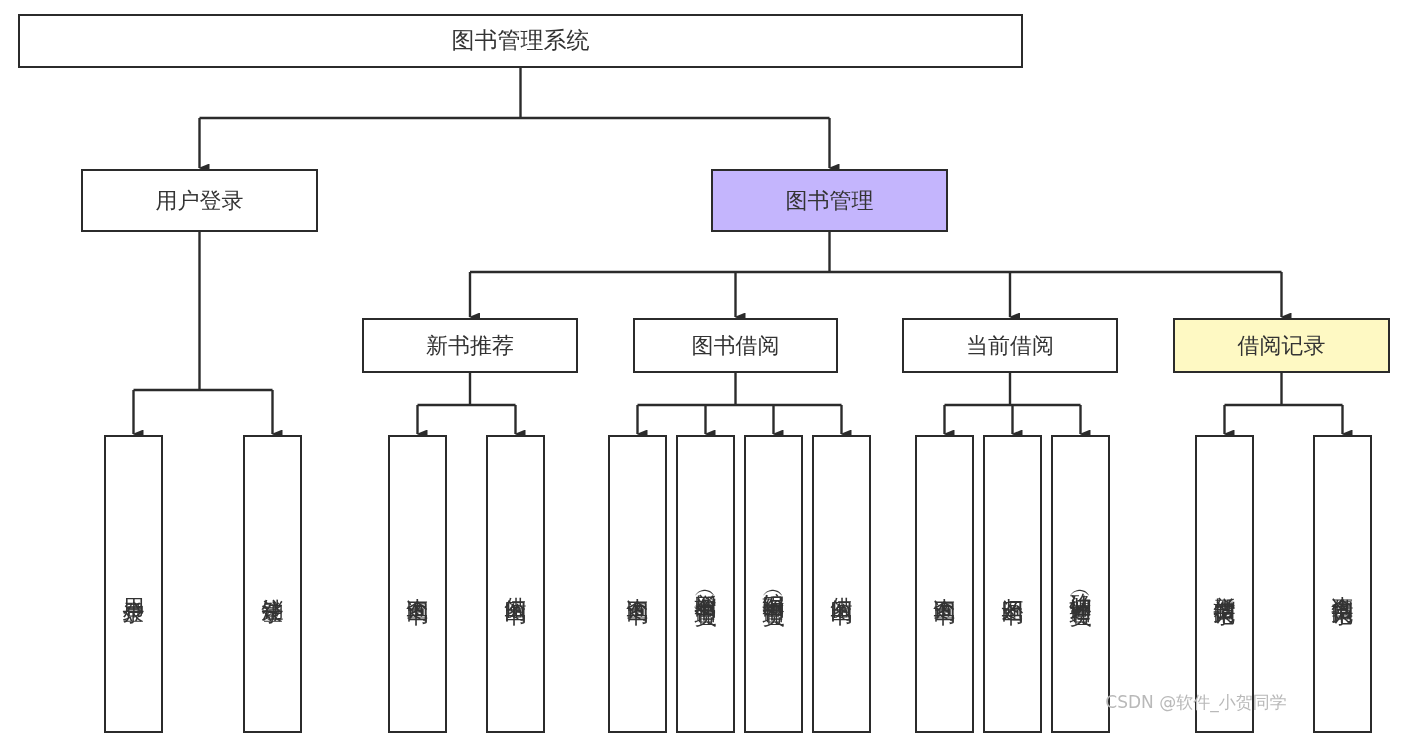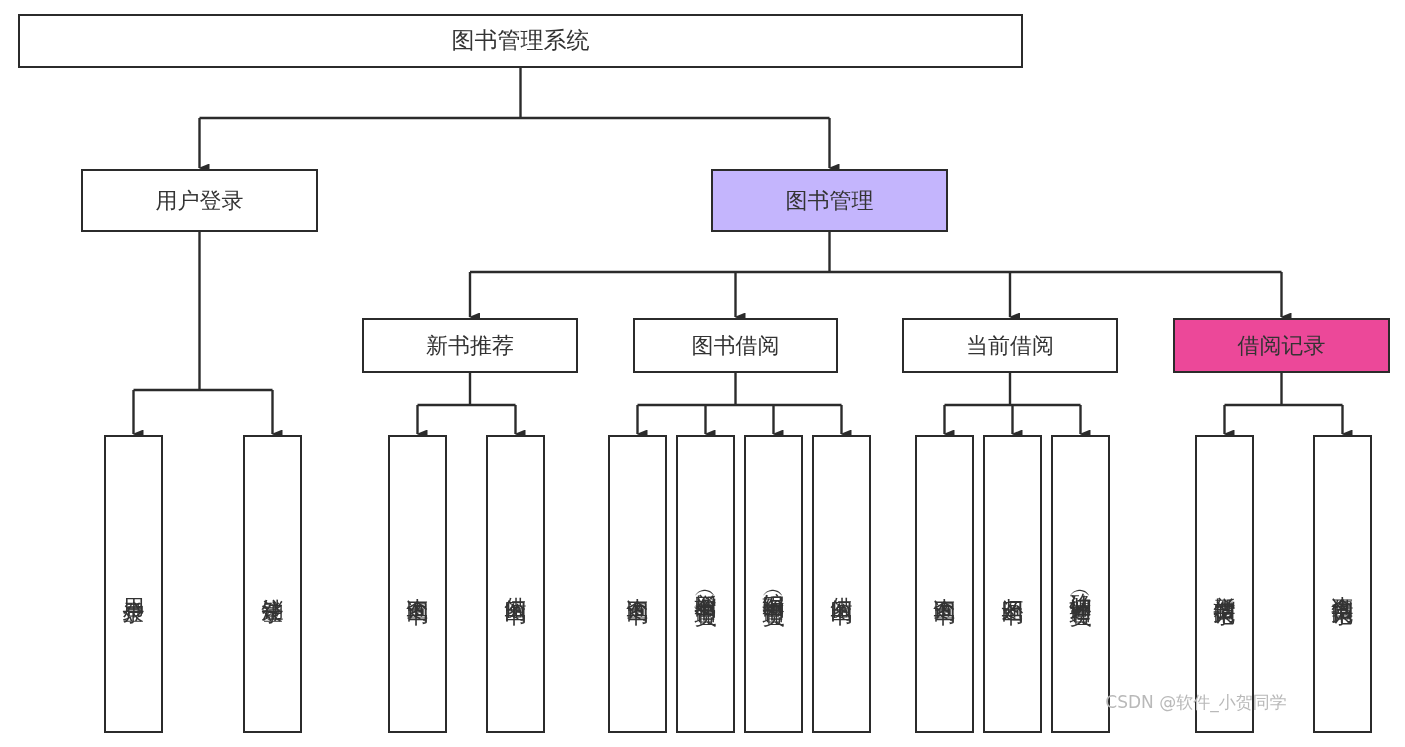--- a/index.html
+++ b/index.html
@@ -122,21 +122,21 @@
       </div>
       <div class="node-box horizontal" style="left: 362px; top: 318px; width: 216px; height: 55px; border-color: rgb(43, 43, 43); background: rgb(255, 255, 255);">
         <span class="node-label" style="color: rgb(51, 51, 51);">新书推荐</span>
       </div>
       <div class="node-box horizontal" style="left: 633px; top: 318px; width: 205px; height: 55px; border-color: rgb(43, 43, 43); background: rgb(255, 255, 255);">
         <span class="node-label" style="color: rgb(51, 51, 51);">图书借阅</span>
       </div>
       <div class="node-box horizontal" style="left: 902px; top: 318px; width: 216px; height: 55px; border-color: rgb(43, 43, 43); background: rgb(255, 255, 255);">
         <span class="node-label" style="color: rgb(51, 51, 51);">当前借阅</span>
       </div>
-      <div class="node-box horizontal" style="left: 1173px; top: 318px; width: 217px; height: 55px; border-color: rgb(43, 43, 43); background: #ec4899;">
+      <div class="node-box horizontal" style="left: 1173px; top: 318px; width: 217px; height: 55px; border-color: rgb(43, 43, 43); background: #fef9c3;">
         <span class="node-label" style="color: rgb(51, 51, 51);">借阅记录</span>
       </div>
       <div class="node-box vertical" style="left: 104px; top: 435px; width: 59px; height: 298px; border-color: rgb(43, 43, 43); background: rgb(255, 255, 255);">
         <span class="node-label" style="color: rgb(51, 51, 51);">用户登录</span>
       </div>
       <div class="node-box vertical" style="left: 243px; top: 435px; width: 59px; height: 298px; border-color: rgb(43, 43, 43); background: rgb(255, 255, 255);">
         <span class="node-label" style="color: rgb(51, 51, 51);">注销登录</span>
       </div>
       <div class="node-box vertical" style="left: 388px; top: 435px; width: 59px; height: 298px; border-color: rgb(43, 43, 43); background: rgb(255, 255, 255);">
         <span class="node-label" style="color: rgb(51, 51, 51);">查询图书</span>

